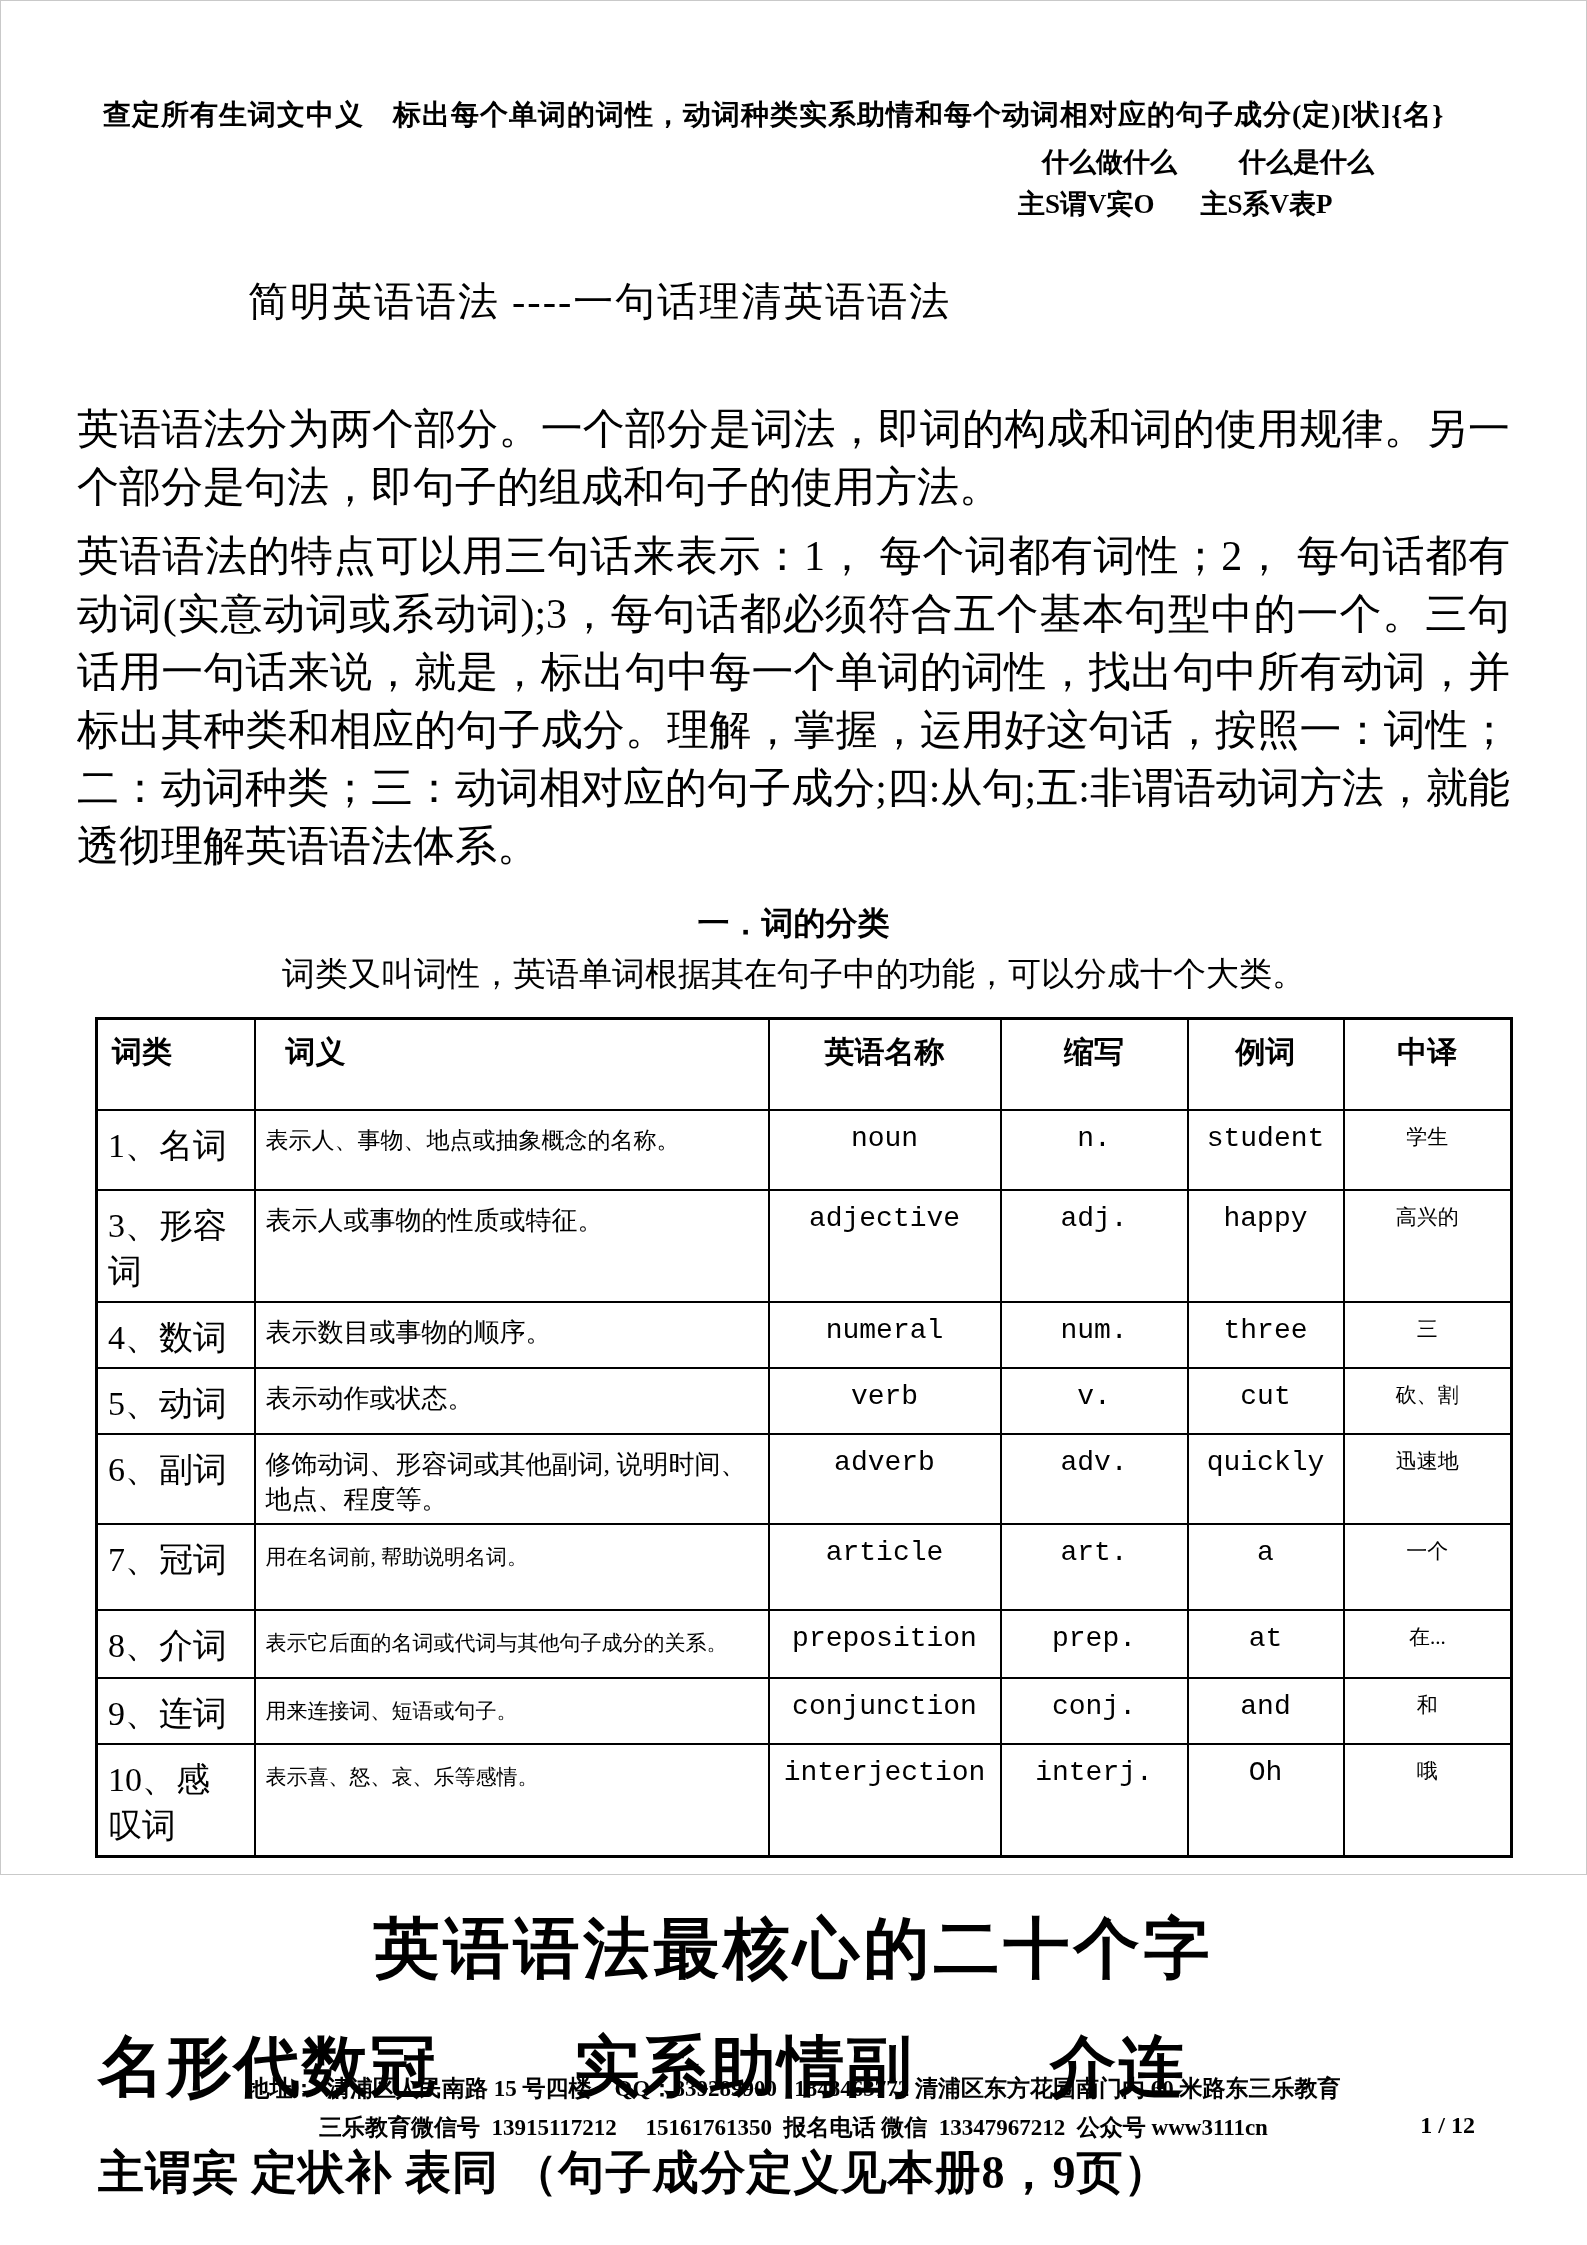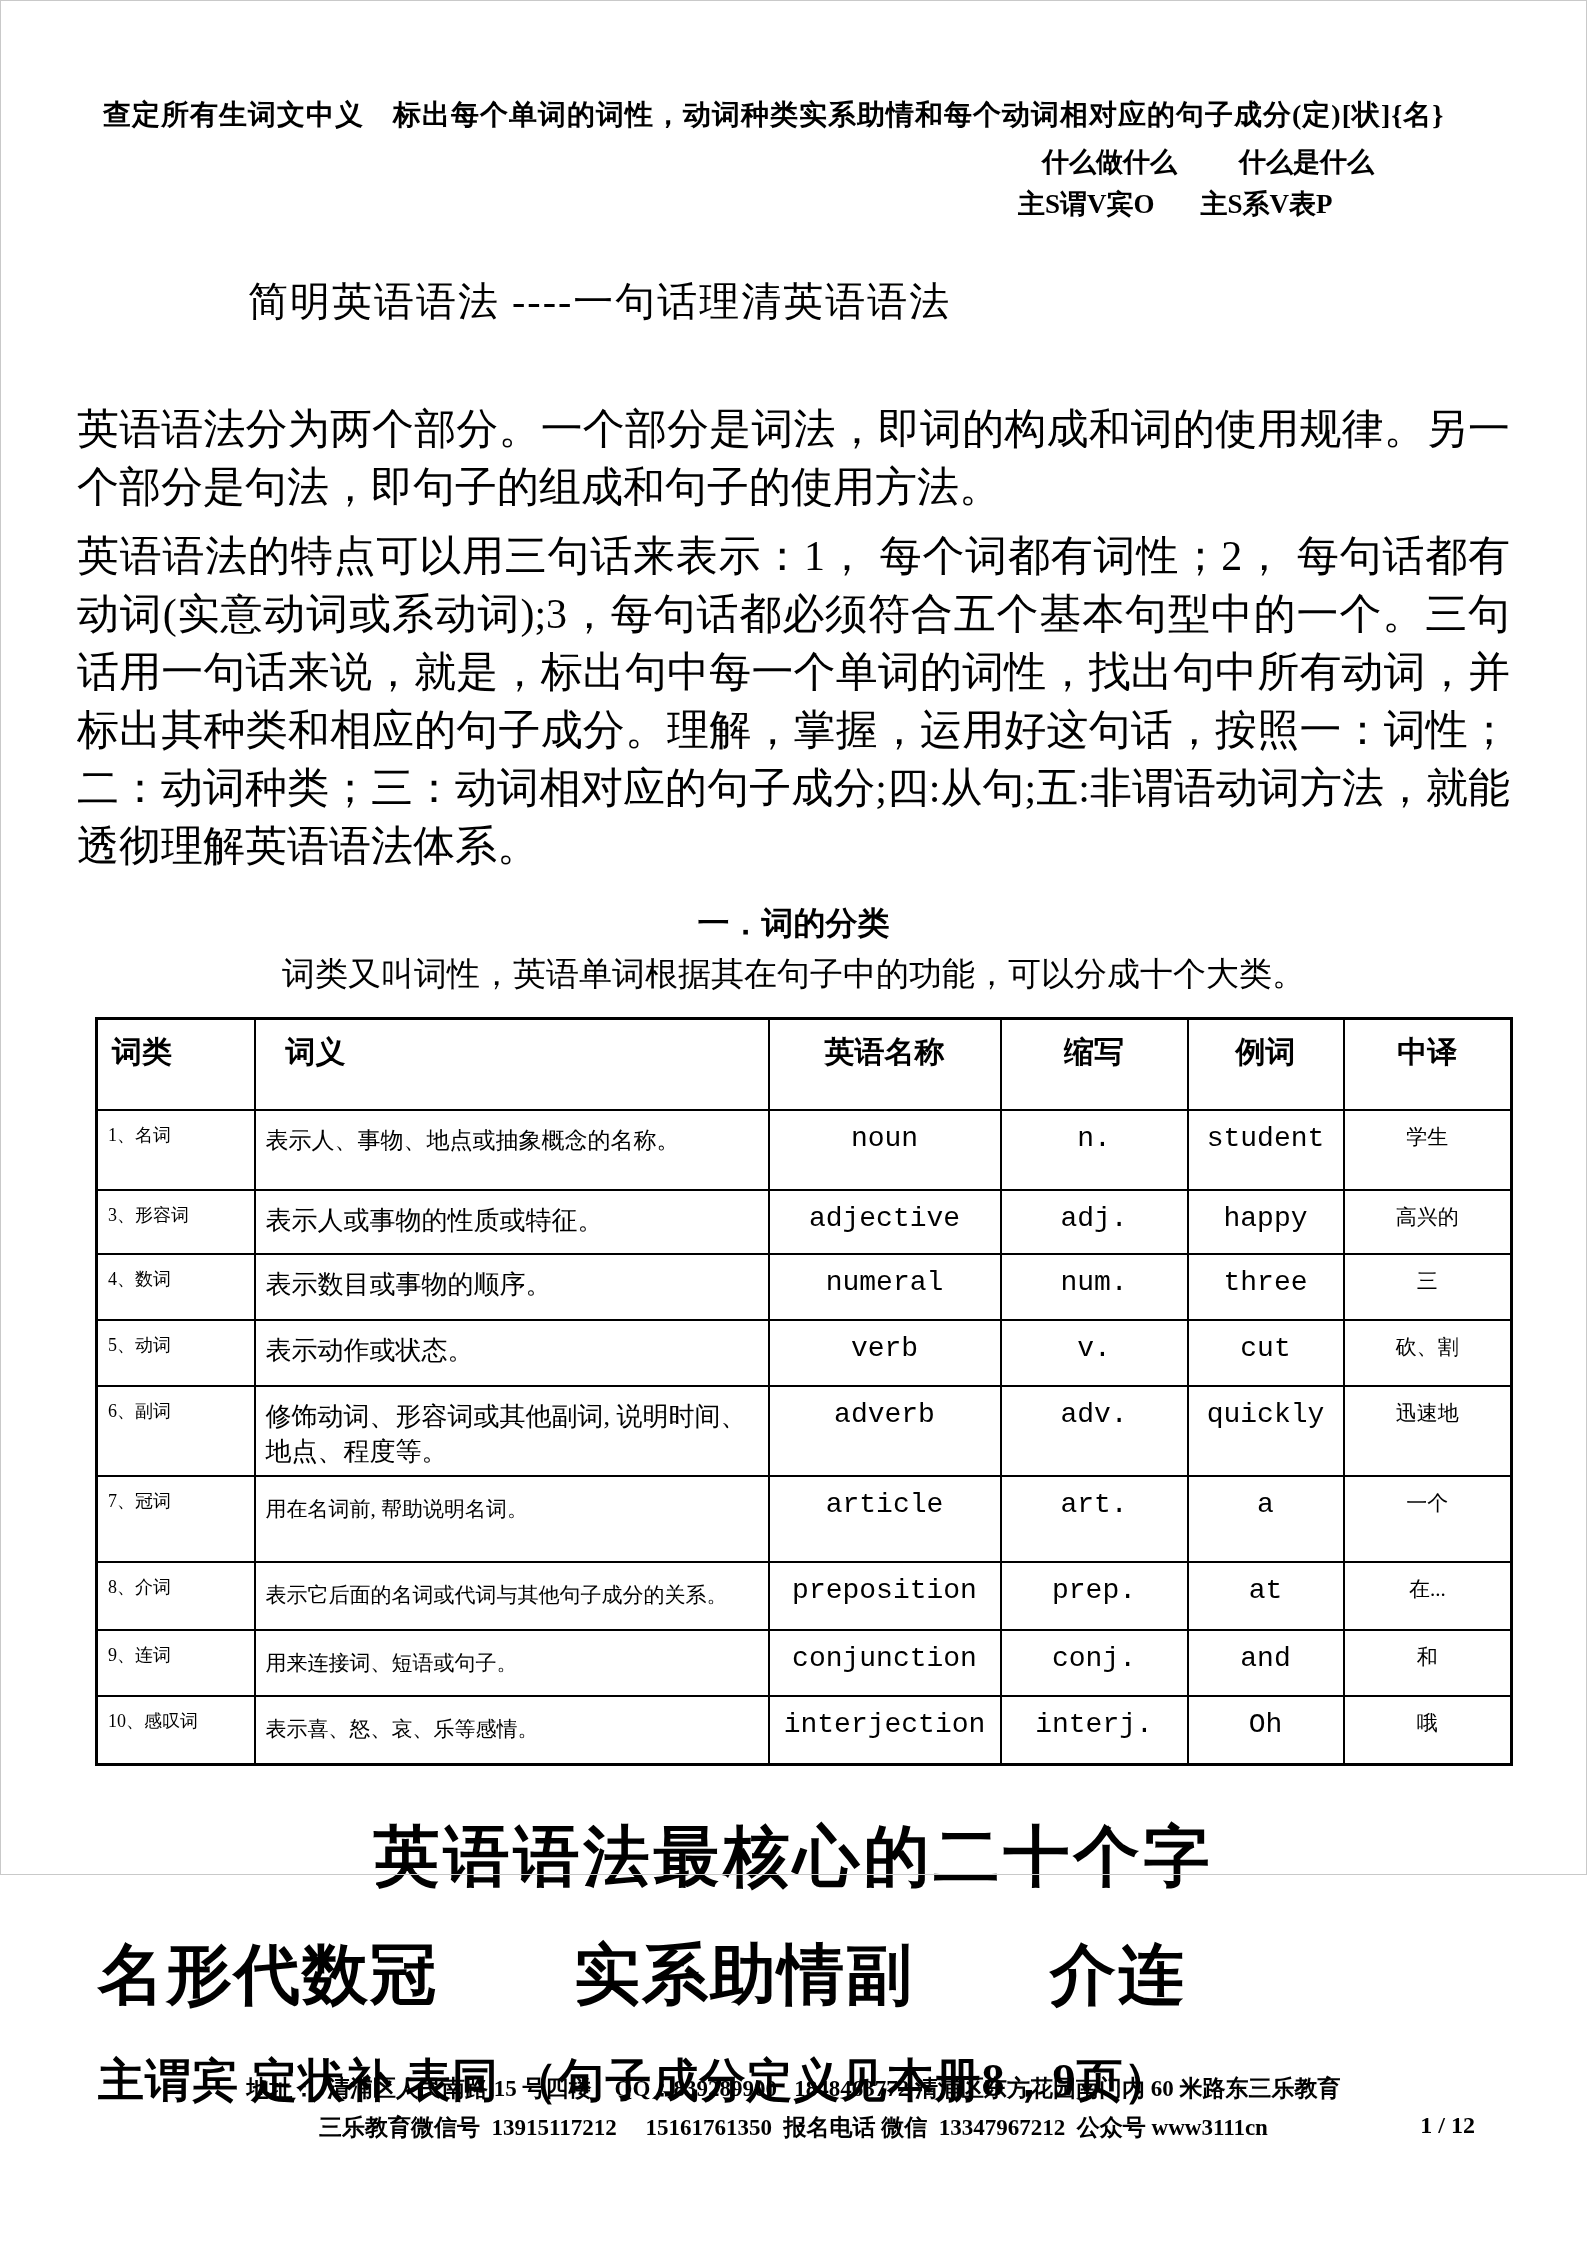--- a/index.html
+++ b/index.html
@@ -97,21 +97,21 @@
   tbody tr:nth-child(6)  { height: 86px; }
   tbody tr:nth-child(7)  { height: 68px; }
   tbody tr:nth-child(8)  { height: 66px; }
   tbody tr:nth-child(9)  { height: 68px; }
   tbody tr:nth-child(10) { height: 68px; }
 
   .pos-table th { font-size: 30px; font-weight: bold; text-align: center; border-radius: 30px; }
   .pos-table th.h-class { text-align: left; padding-left: 14px; }
   .pos-table th.h-meaning { text-align: left; padding-left: 30px; }
 
-  .c-class   { font-size: 18px; text-align: left; padding-left: 12px; }
+  .c-class   { font-size: 34px; text-align: left; padding-left: 12px; }
   .c-meaning { font-size: 26px; text-align: left; padding-left: 14px; }
   tbody tr:nth-child(n+6) .c-meaning,
   tbody tr:nth-child(1) .c-meaning { font-size: 21px; line-height: 2.3; padding-top: 8px; }
   tbody tr:nth-child(1) .c-meaning { line-height: 1.4; font-size: 23px; padding-top: 14px; }
 
   .c-en, .c-abbr, .c-ex {
     font-family: "Liberation Mono", "DejaVu Sans Mono", monospace;
     font-size: 28px;
     text-align: center;
   }

